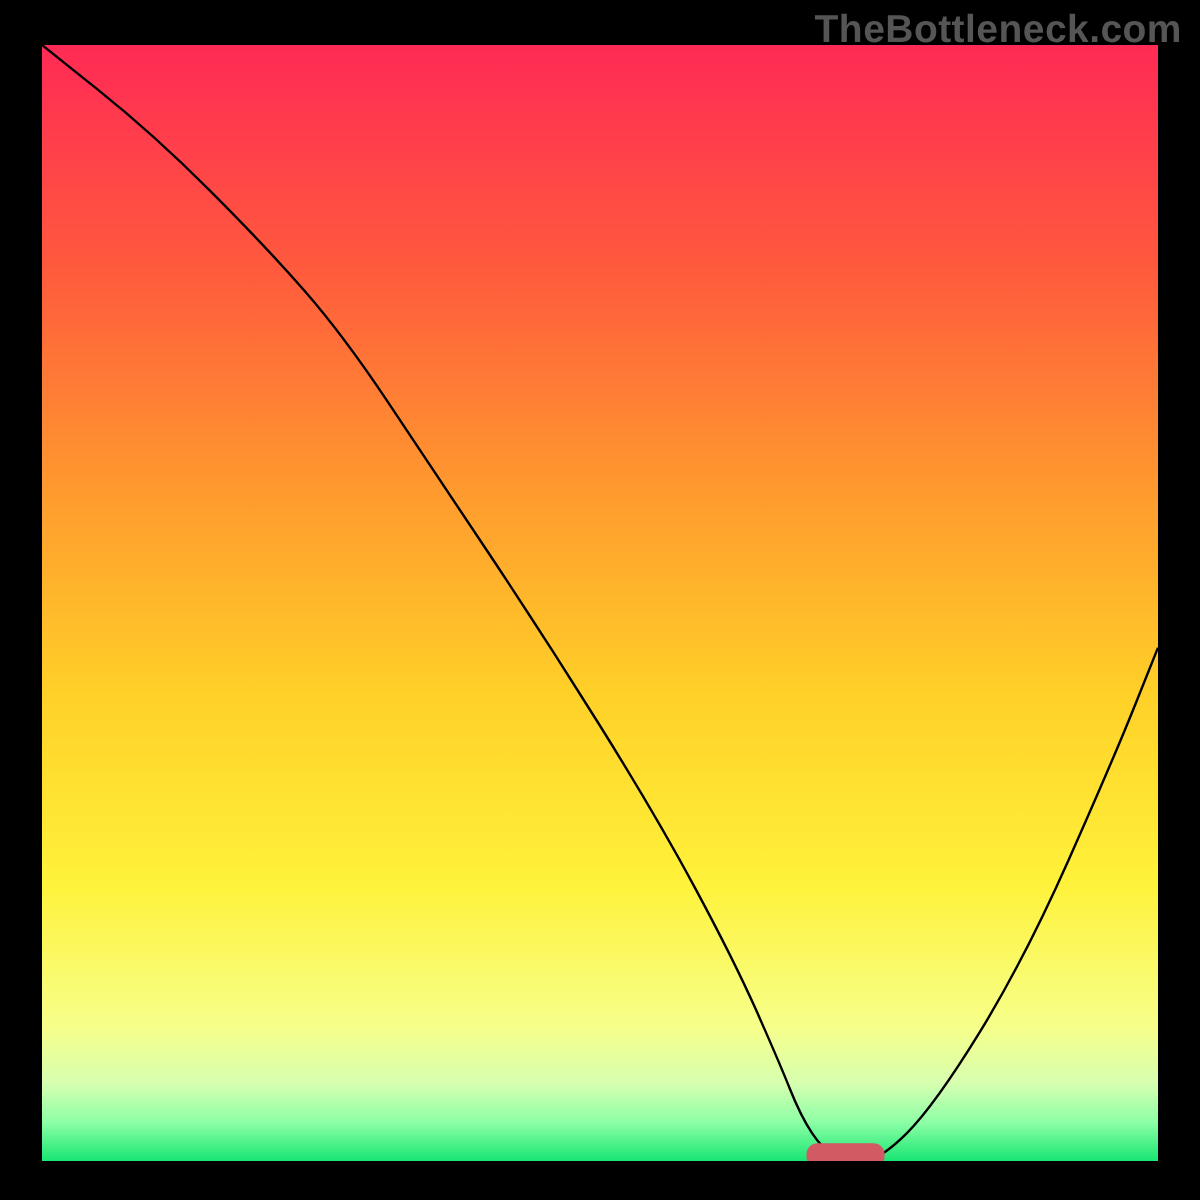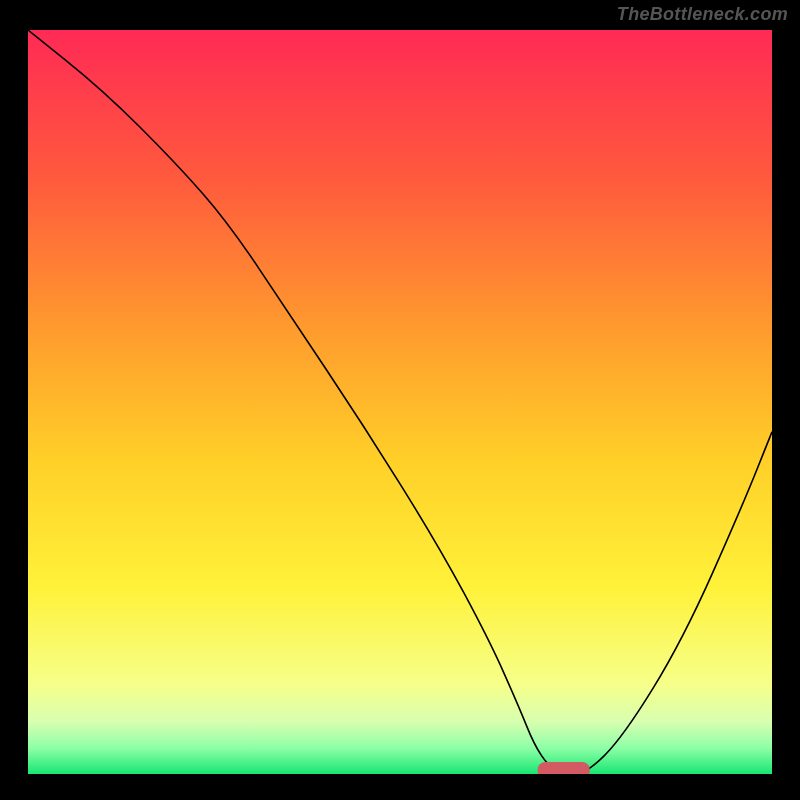--- a/index.html
+++ b/index.html
@@ -15,26 +15,25 @@
     position: relative;
     width: 800px;
     height: 800px;
     background: #000000;
   }
   .watermark {
     position: absolute;
     top: 4px;
     right: 12px;
     color: #555555;
-    font-size: 18px;
+    font-size: 26px;
     font-weight: 600;
     letter-spacing: 0.3px;
     pointer-events: none;
     user-select: none;
-    font-style: italic;
   }
   .plot {
     position: absolute;
     left: 28px;
     top: 30px;
     width: 744px;
     height: 744px;
     display: block;
   }
 </style>

